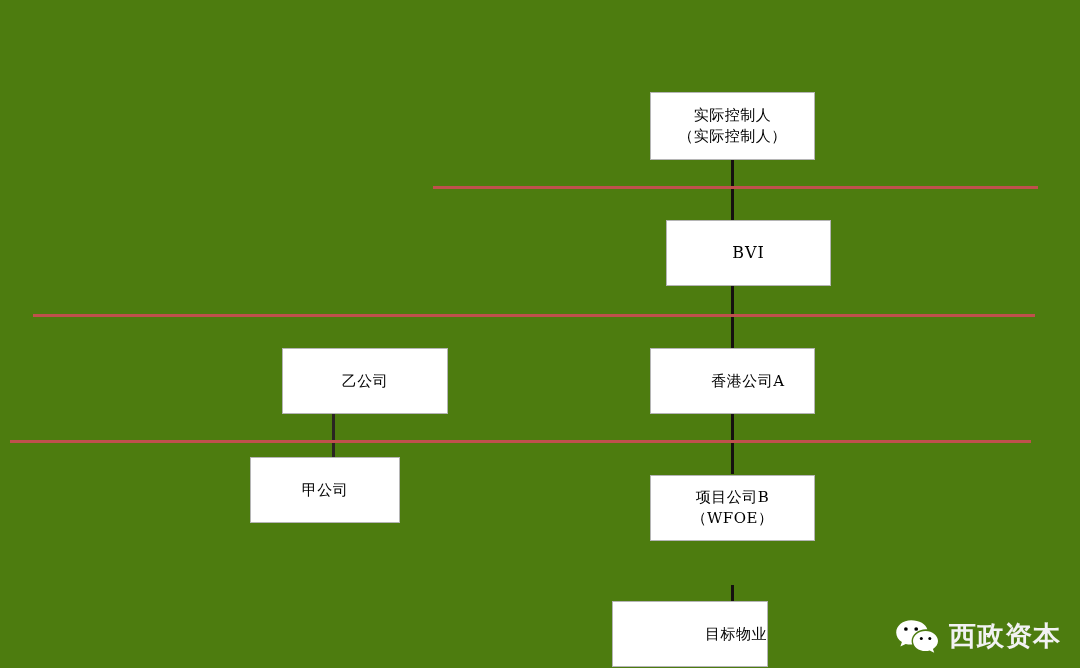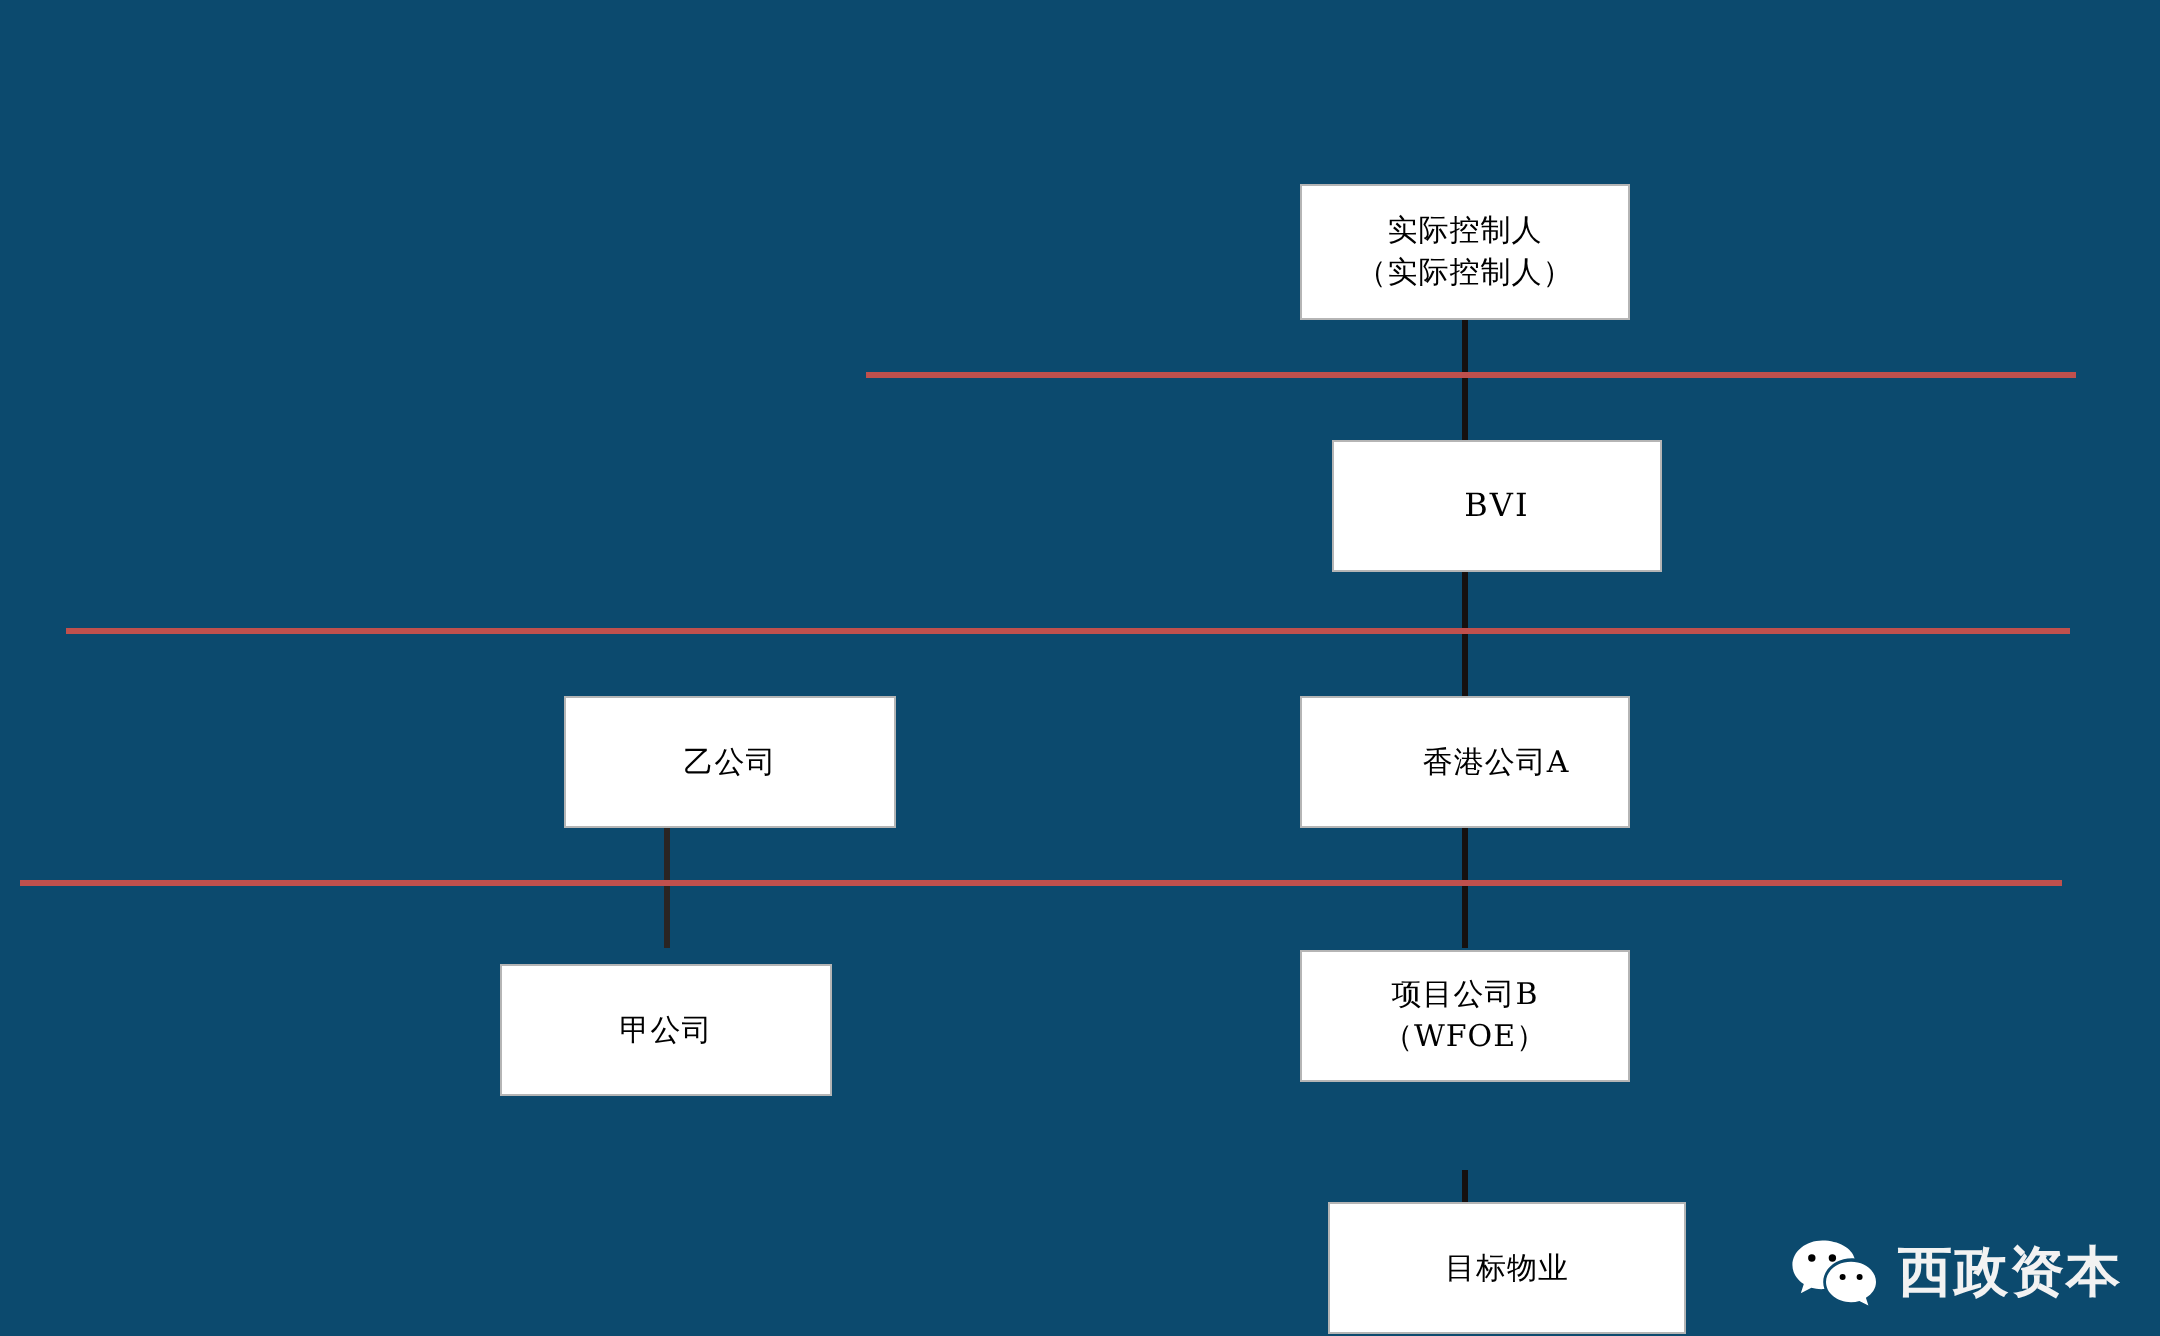--- a/index.html
+++ b/index.html
@@ -4,21 +4,21 @@
 <style>
   html, body {
     margin: 0;
     padding: 0;
     background: #000000;
   }
   #canvas {
     position: relative;
     width: 1080px;
     height: 668px;
-    background: #0c4a6e;
+    background: #4d7c0f;
     overflow: hidden;
     font-family: "DejaVu Serif", "Liberation Serif", serif;
   }
 
   
   .node {
     position: absolute;
     background: #ffffff;
     border: 1px solid #b5b5b5;
     box-sizing: border-box;
@@ -108,32 +108,32 @@
 
   <div class="node" style="left:650px; top:348px; width:165px; height:66px;padding-left:31px;">
     <span>香港公司A</span>
   </div>
 
   <div class="connector light" style="left:332px; top:414px; height:60px;"></div>
   <div class="connector" style="left:731px; top:414px; height:60px;"></div>
 
   <div class="rule" style="left:10px; top:440px; width:1021px;"></div>
 
-  <div class="node" style="left:250px; top:482px; width:166px; height:66px;">
+  <div class="node" style="left:250px; top:457px; width:150px; height:66px;">
     <span>甲公司</span>
   </div>
 
   <div class="node" style="left:650px; top:475px; width:165px; height:66px;">
     <span>项目公司B</span>
     <span class="line2">（WFOE）</span>
   </div>
 
   <div class="connector" style="left:731px; top:585px; height:17px;"></div>
 
-  <div class="node" style="left:664px; top:601px; width:179px; height:66px;">
+  <div class="node" style="left:612px; top:601px; width:156px; height:66px;align-items:flex-end;">
     <span>目标物业</span>
   </div>
 
   <div id="watermark" style="left:895px; top:618px;">
     <span class="wechat-mark">
       <svg viewBox="0 0 44 34" width="44" height="34" aria-hidden="true">
         <path fill="#ffffff" d="M16.2 1.2C7.9 1.2 1.2 6.7 1.2 13.5c0 3.9 2.2 7.3 5.7 9.5l-1.5 4.6 5.3-2.7c1.6.45 3.3.7 5.0.7.5 0 1.0-.02 1.5-.06-.4-1.1-.6-2.3-.6-3.5 0-6.6 6.4-11.9 14.3-11.9.5 0 1.0.02 1.4.07C31.1 5.1 24.3 1.2 16.2 1.2z"></path>
         <circle fill="#000000" cx="10.9" cy="10.0" r="1.85"></circle>
         <circle fill="#000000" cx="21.2" cy="10.0" r="1.85"></circle>
         <path fill="#ffffff" d="M43.0 22.0c0-5.6-5.6-10.1-12.5-10.1s-12.5 4.5-12.5 10.1S23.6 32.1 30.5 32.1c1.5 0 2.9-.2 4.2-.6l4.5 2.3-1.25-3.9c3.1-1.85 5.05-4.7 5.05-7.9z"></path>

